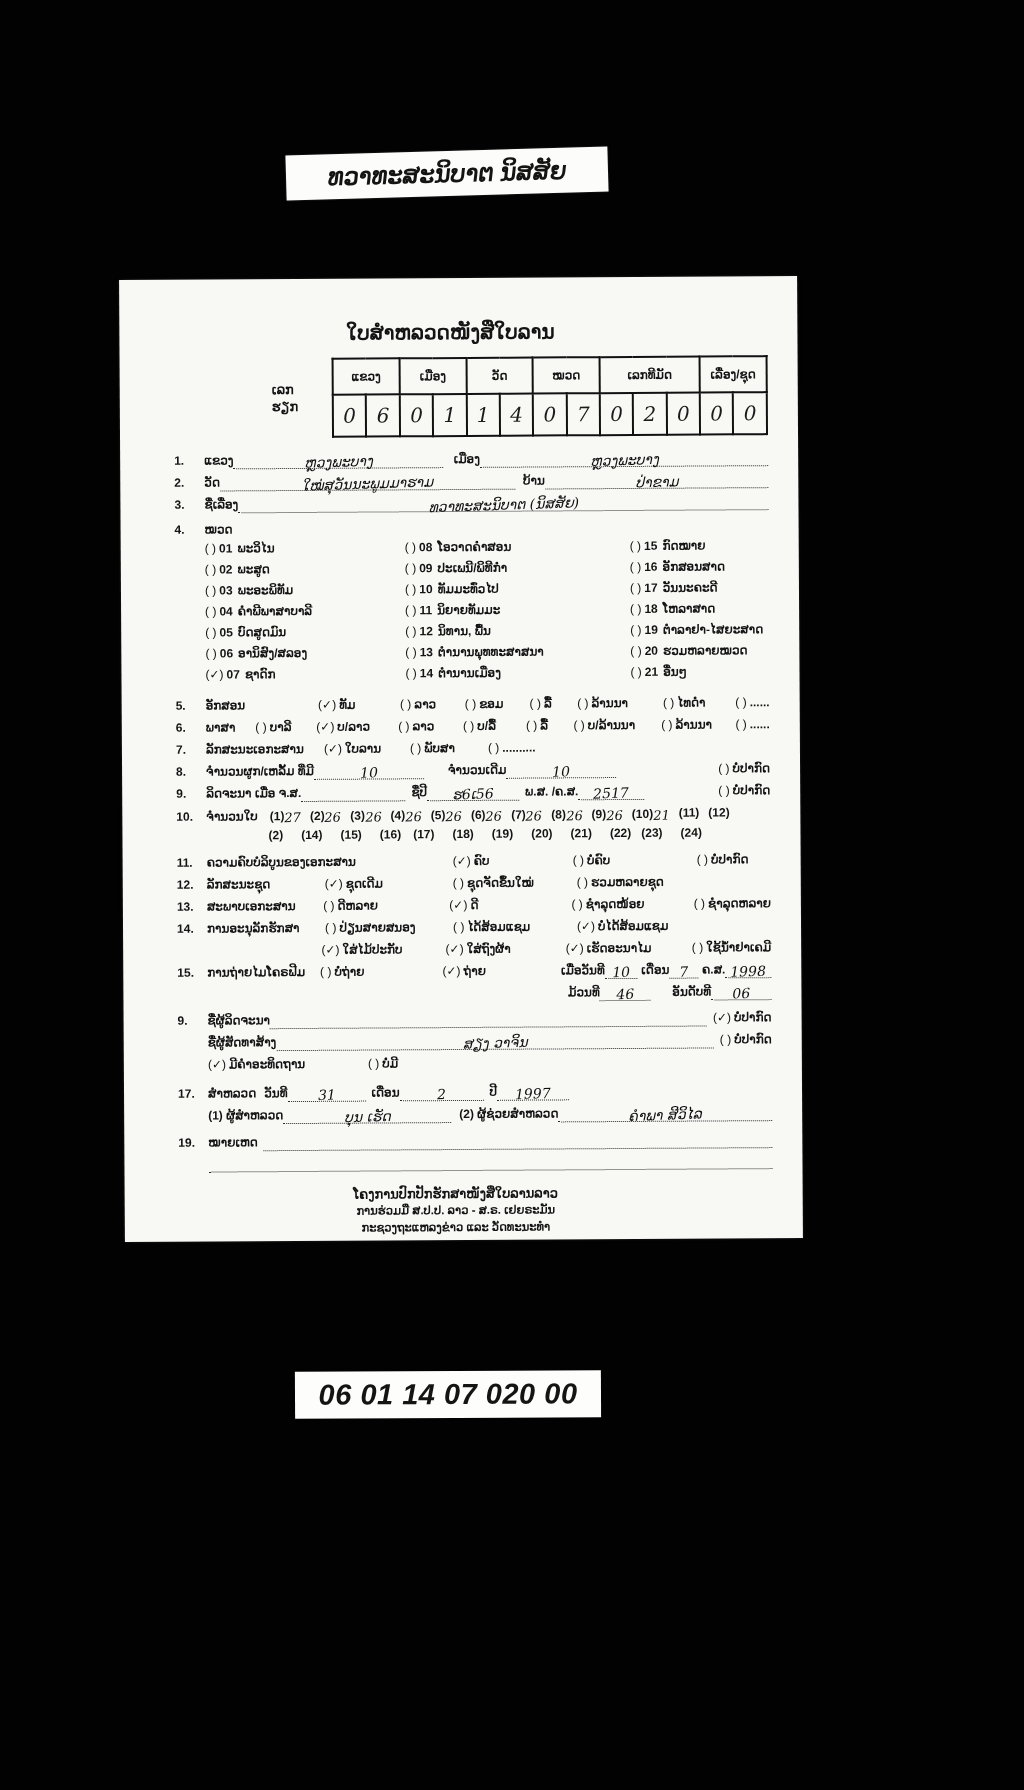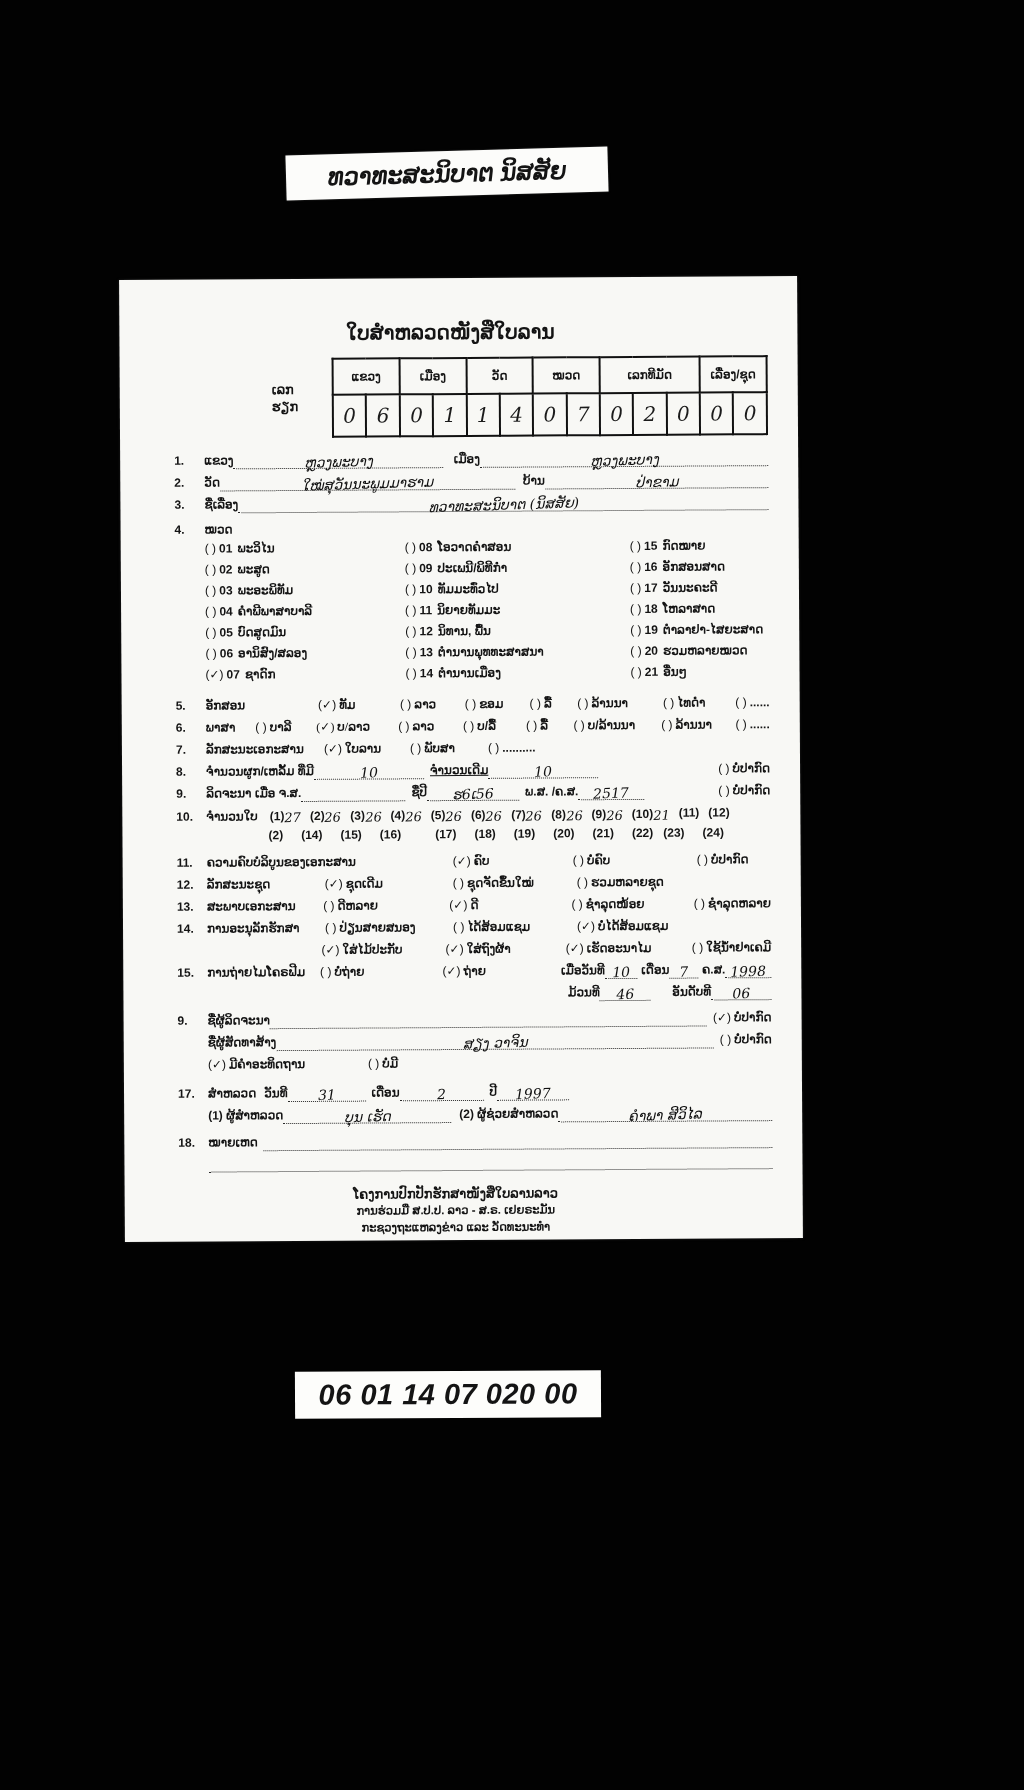--- a/index.html
+++ b/index.html
@@ -158,42 +158,42 @@
         <span class="opt" style="width:50px;"><span class="mark">( )</span><span class="olbl">ລື້</span></span>
         <span class="opt" style="width:90px;"><span class="mark">( )</span><span class="olbl">ລ້ານນາ</span></span>
         <span class="opt" style="width:76px;"><span class="mark">( )</span><span class="olbl">ໄທດຳ</span></span>
         <span class="opt"><span class="mark">( )</span><span class="olbl">......</span></span>
       </div>
 
       <div class="row">
         <span class="n">6.</span>
         <span class="b" style="width:52px;">ພາສາ</span>
         <span class="opt" style="width:64px;"><span class="mark">( )</span><span class="olbl">ບາລີ</span></span>
-        <span class="opt" style="width:86px;font-family:Liberation Serif, serif;"><span class="mark">(✓)</span><span class="olbl">ບ/ລາວ</span></span>
+        <span class="opt" style="width:86px;"><span class="mark">(✓)</span><span class="olbl">ບ/ລາວ</span></span>
         <span class="opt" style="width:68px;"><span class="mark">( )</span><span class="olbl">ລາວ</span></span>
         <span class="opt" style="width:66px;"><span class="mark">( )</span><span class="olbl">ບ/ລື້</span></span>
         <span class="opt" style="width:50px;"><span class="mark">( )</span><span class="olbl">ລື້</span></span>
         <span class="opt" style="width:92px;"><span class="mark">( )</span><span class="olbl">ບ/ລ້ານນາ</span></span>
         <span class="opt" style="width:78px;"><span class="mark">( )</span><span class="olbl">ລ້ານນາ</span></span>
         <span class="opt"><span class="mark">( )</span><span class="olbl">......</span></span>
       </div>
 
       <div class="row">
         <span class="n">7.</span>
         <span class="b" style="width:118px;">ລັກສະນະເອກະສານ</span>
         <span class="opt" style="width:86px;"><span class="mark">(✓)</span><span class="olbl">ໃບລານ</span></span>
         <span class="opt" style="width:78px;"><span class="mark">( )</span><span class="olbl">ພັບສາ</span></span>
         <span class="opt"><span class="mark">( )</span><span class="olbl">..........</span></span>
       </div>
 
       <div class="row">
         <span class="n">8.</span>
         <span class="b">ຈຳນວນຜູກ/ເຫລັ້ມ ທີ່ມີ</span>
         <span class="dot" style="width:110px;"><span class="hand">10</span></span>
-        <span class="b" style="margin-left:6px;text-decoration:underline;">ຈຳນວນເດີມ</span>
+        <span class="b" style="margin-left:24px;">ຈຳນວນເດີມ</span>
         <span class="dot" style="width:110px;"><span class="hand">10</span></span>
         <span class="opt right"><span class="mark">( )</span><span class="olbl">ບໍ່ປາກົດ</span></span>
       </div>
 
       <div class="row">
         <span class="n">9.</span>
         <span class="b">ລິດຈະນາ ເມື່ອ ຈ.ສ.</span>
         <span class="dot" style="width:104px;"><span class="hand"></span></span>
         <span class="b" style="margin-left:6px;">ຊື່ປີ</span>
         <span class="dot" style="width:92px;"><span class="hand">ຮ6ເ56</span></span>
@@ -219,21 +219,21 @@
           <span class="slot"><span class="b">(11)</span><span class="hand"></span></span>
           <span class="slot"><span class="b">(12)</span><span class="hand"></span></span>
         </span>
       </div>
       <div class="row" style="margin-bottom:10px;">
         <span class="ind"></span>
         <span class="slots" style="margin-left:62px;">
           <span class="slot" style="margin-right:18px;"><span class="b">(2)</span><span class="hand"></span></span>
           <span class="slot" style="margin-right:18px;"><span class="b">(14)</span><span class="hand"></span></span>
           <span class="slot" style="margin-right:18px;"><span class="b">(15)</span><span class="hand"></span></span>
-          <span class="slot" style="margin-right:34px;"><span class="b">(16)</span><span class="hand"></span></span>
+          <span class="slot" style="margin-right:12px;"><span class="b">(16)</span><span class="hand"></span></span>
           <span class="slot" style="margin-right:18px;"><span class="b">(17)</span><span class="hand"></span></span>
           <span class="slot" style="margin-right:18px;"><span class="b">(18)</span><span class="hand"></span></span>
           <span class="slot" style="margin-right:18px;"><span class="b">(19)</span><span class="hand"></span></span>
           <span class="slot" style="margin-right:18px;"><span class="b">(20)</span><span class="hand"></span></span>
           <span class="slot" style="margin-right:18px;"><span class="b">(21)</span><span class="hand"></span></span>
           <span class="slot" style="margin-right:10px;"><span class="b">(22)</span><span class="hand"></span></span>
           <span class="slot" style="margin-right:18px;"><span class="b">(23)</span><span class="hand"></span></span>
           <span class="slot"><span class="b">(24)</span><span class="hand"></span></span>
         </span>
       </div>
@@ -329,21 +329,21 @@
       </div>
       <div class="row" style="margin-bottom:10px;">
         <span class="ind"></span>
         <span class="b">(1) ຜູ້ສຳຫລວດ</span>
         <span class="dot" style="width:168px;"><span class="hand">ບຸນ ເຮັດ</span></span>
         <span class="b" style="margin-left:8px;">(2) ຜູ້ຊ່ວຍສຳຫລວດ</span>
         <span class="dot grow"><span class="hand">ຄຳພາ ສີວິໄລ</span></span>
       </div>
 
       <div class="row" style="margin-bottom:0;">
-        <span class="n">18.</span>
+        <span class="n">19.</span>
         <span class="b">ໝາຍເຫດ</span>
         <span class="dot grow" style="margin-left:6px;"></span>
       </div>
       <div class="note-line"></div>
 
       <div class="footer">
         <div class="f1">ໂຄງການປົກປັກຮັກສາໜັງສືໃບລານລາວ</div>
         <div class="f2">ການຮ່ວມມື ສ.ປ.ປ. ລາວ - ສ.ຣ. ເຢຍຣະມັນ</div>
         <div class="f3">ກະຊວງຖະແຫລງຂ່າວ ແລະ ວັດທະນະທຳ</div>
       </div>

